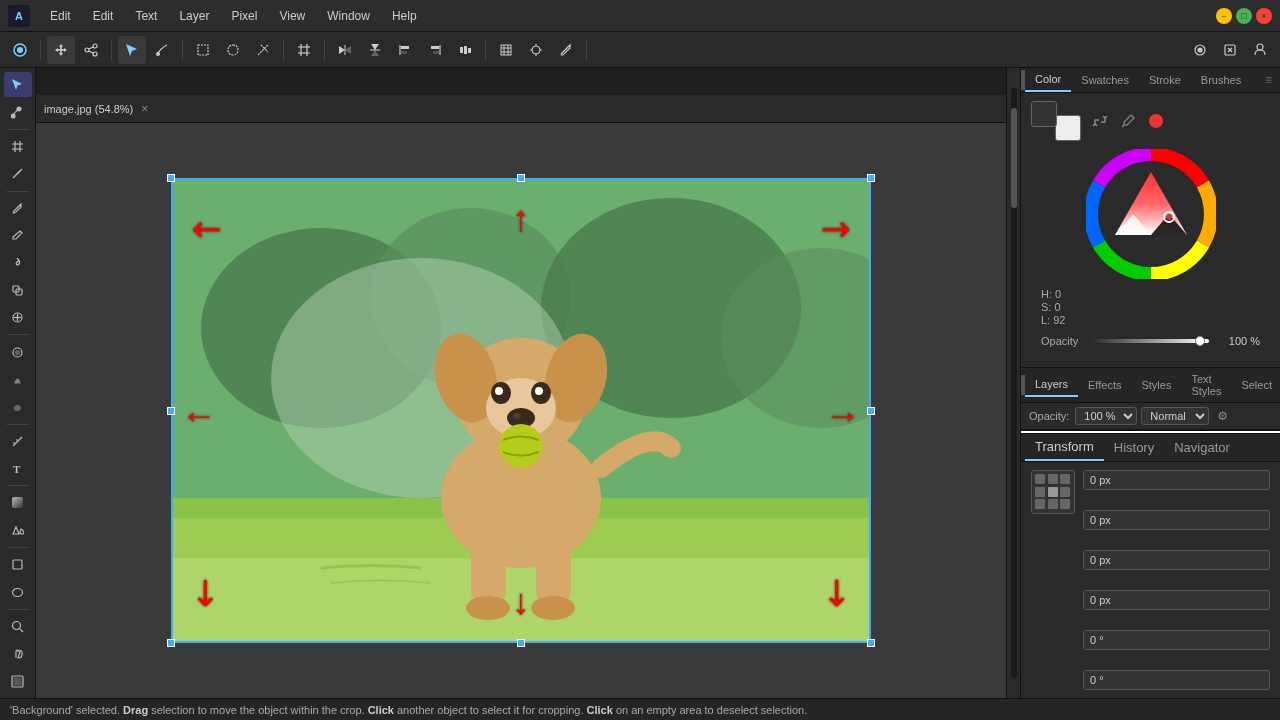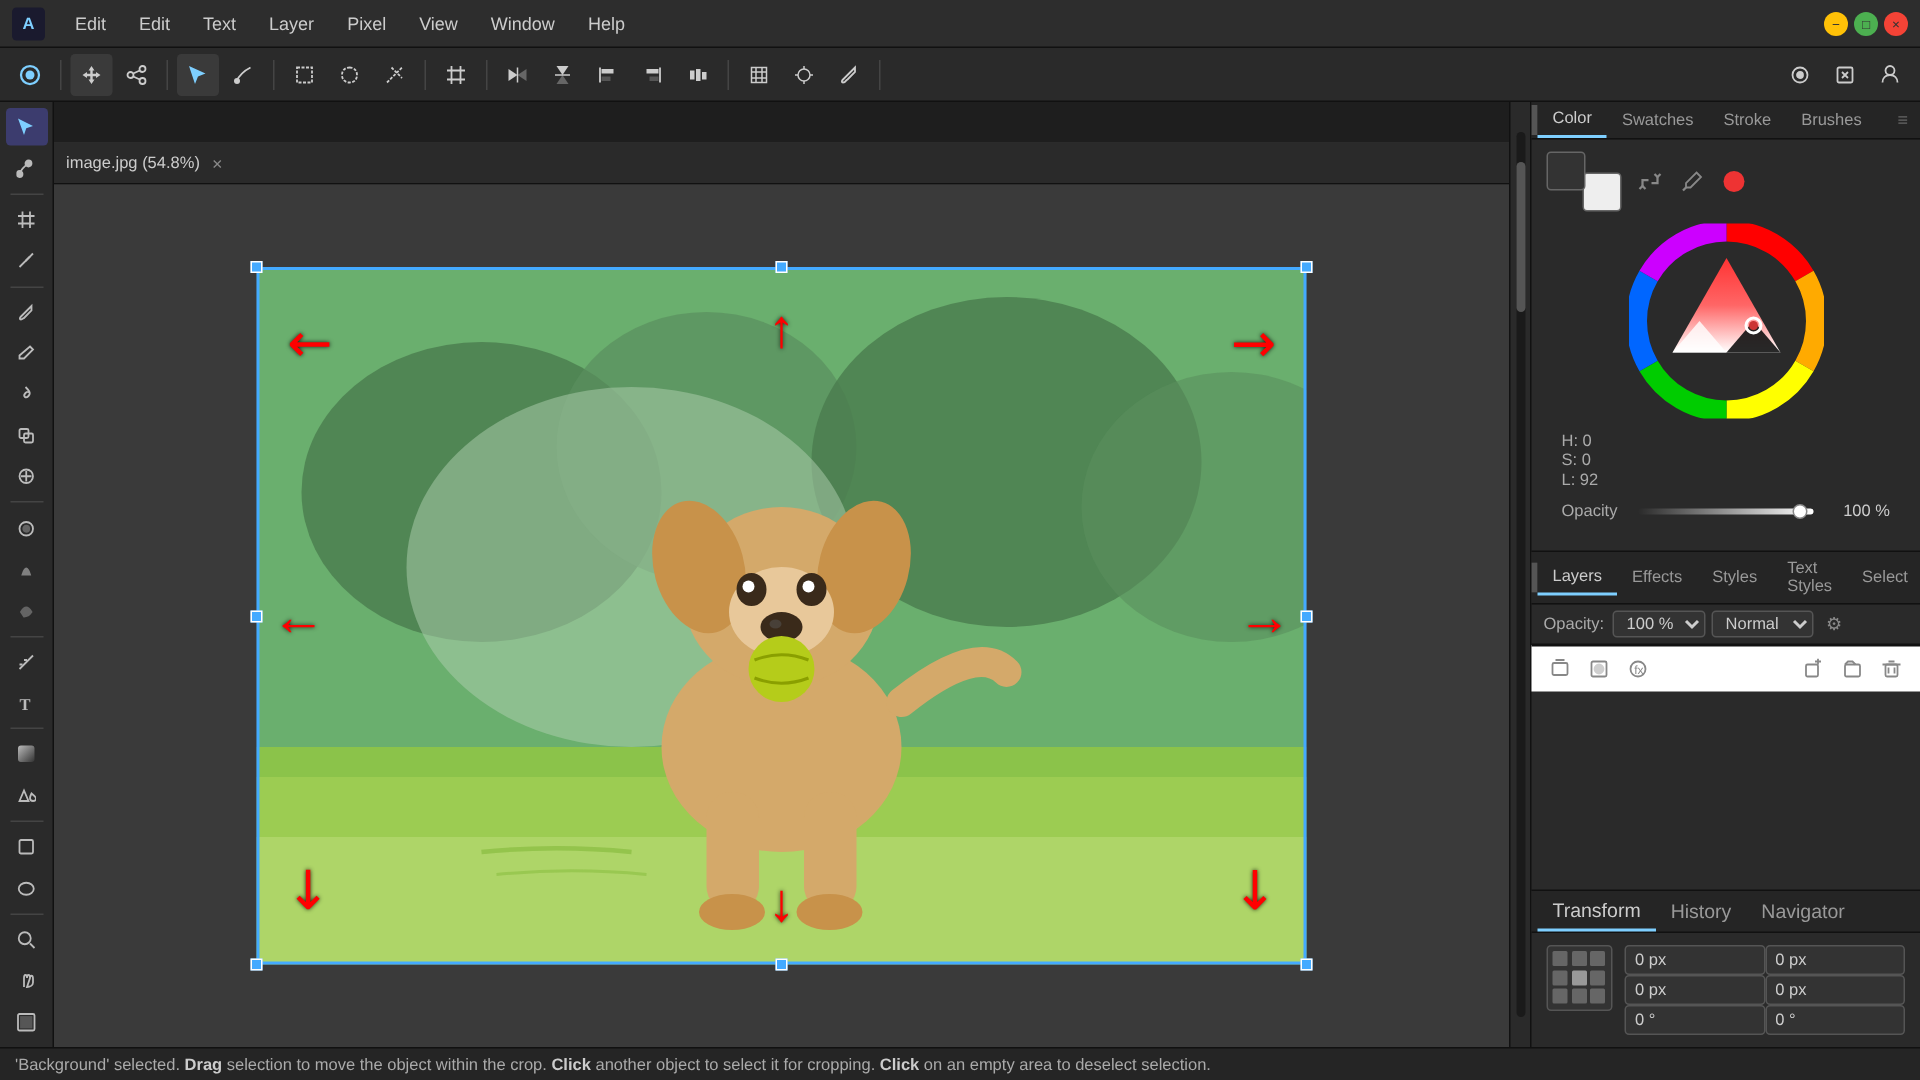--- a/index.html
+++ b/index.html
@@ -715,21 +715,21 @@
           <div style="width:10px; height:10px; background:#666; border-radius:1px;"></div>
           <div style="width:10px; height:10px; background:#666; border-radius:1px;"></div>
           <div style="width:10px; height:10px; background:#666; border-radius:1px;"></div>
           <div style="width:10px; height:10px; background:#999; border-radius:1px;"></div>
           <div style="width:10px; height:10px; background:#666; border-radius:1px;"></div>
           <div style="width:10px; height:10px; background:#666; border-radius:1px;"></div>
           <div style="width:10px; height:10px; background:#666; border-radius:1px;"></div>
           <div style="width:10px; height:10px; background:#666; border-radius:1px;"></div>
         </div>
 
-        <div style="display:grid; grid-template-columns:1fr 1fr; gap:0; flex:1;">
+        <div style="display:grid; grid-template-columns:1fr; gap:20px; flex:1;">
           <input class="tf-input" value="0 px" style="">
           <input class="tf-input" value="0 px" style="">
           <input class="tf-input" value="0 px" style="">
           <input class="tf-input" value="0 px" style="">
           <input class="tf-input" value="0 °" style="">
           <input class="tf-input" value="0 °" style="">
         </div>
       </div>
     </div>
   </div>

